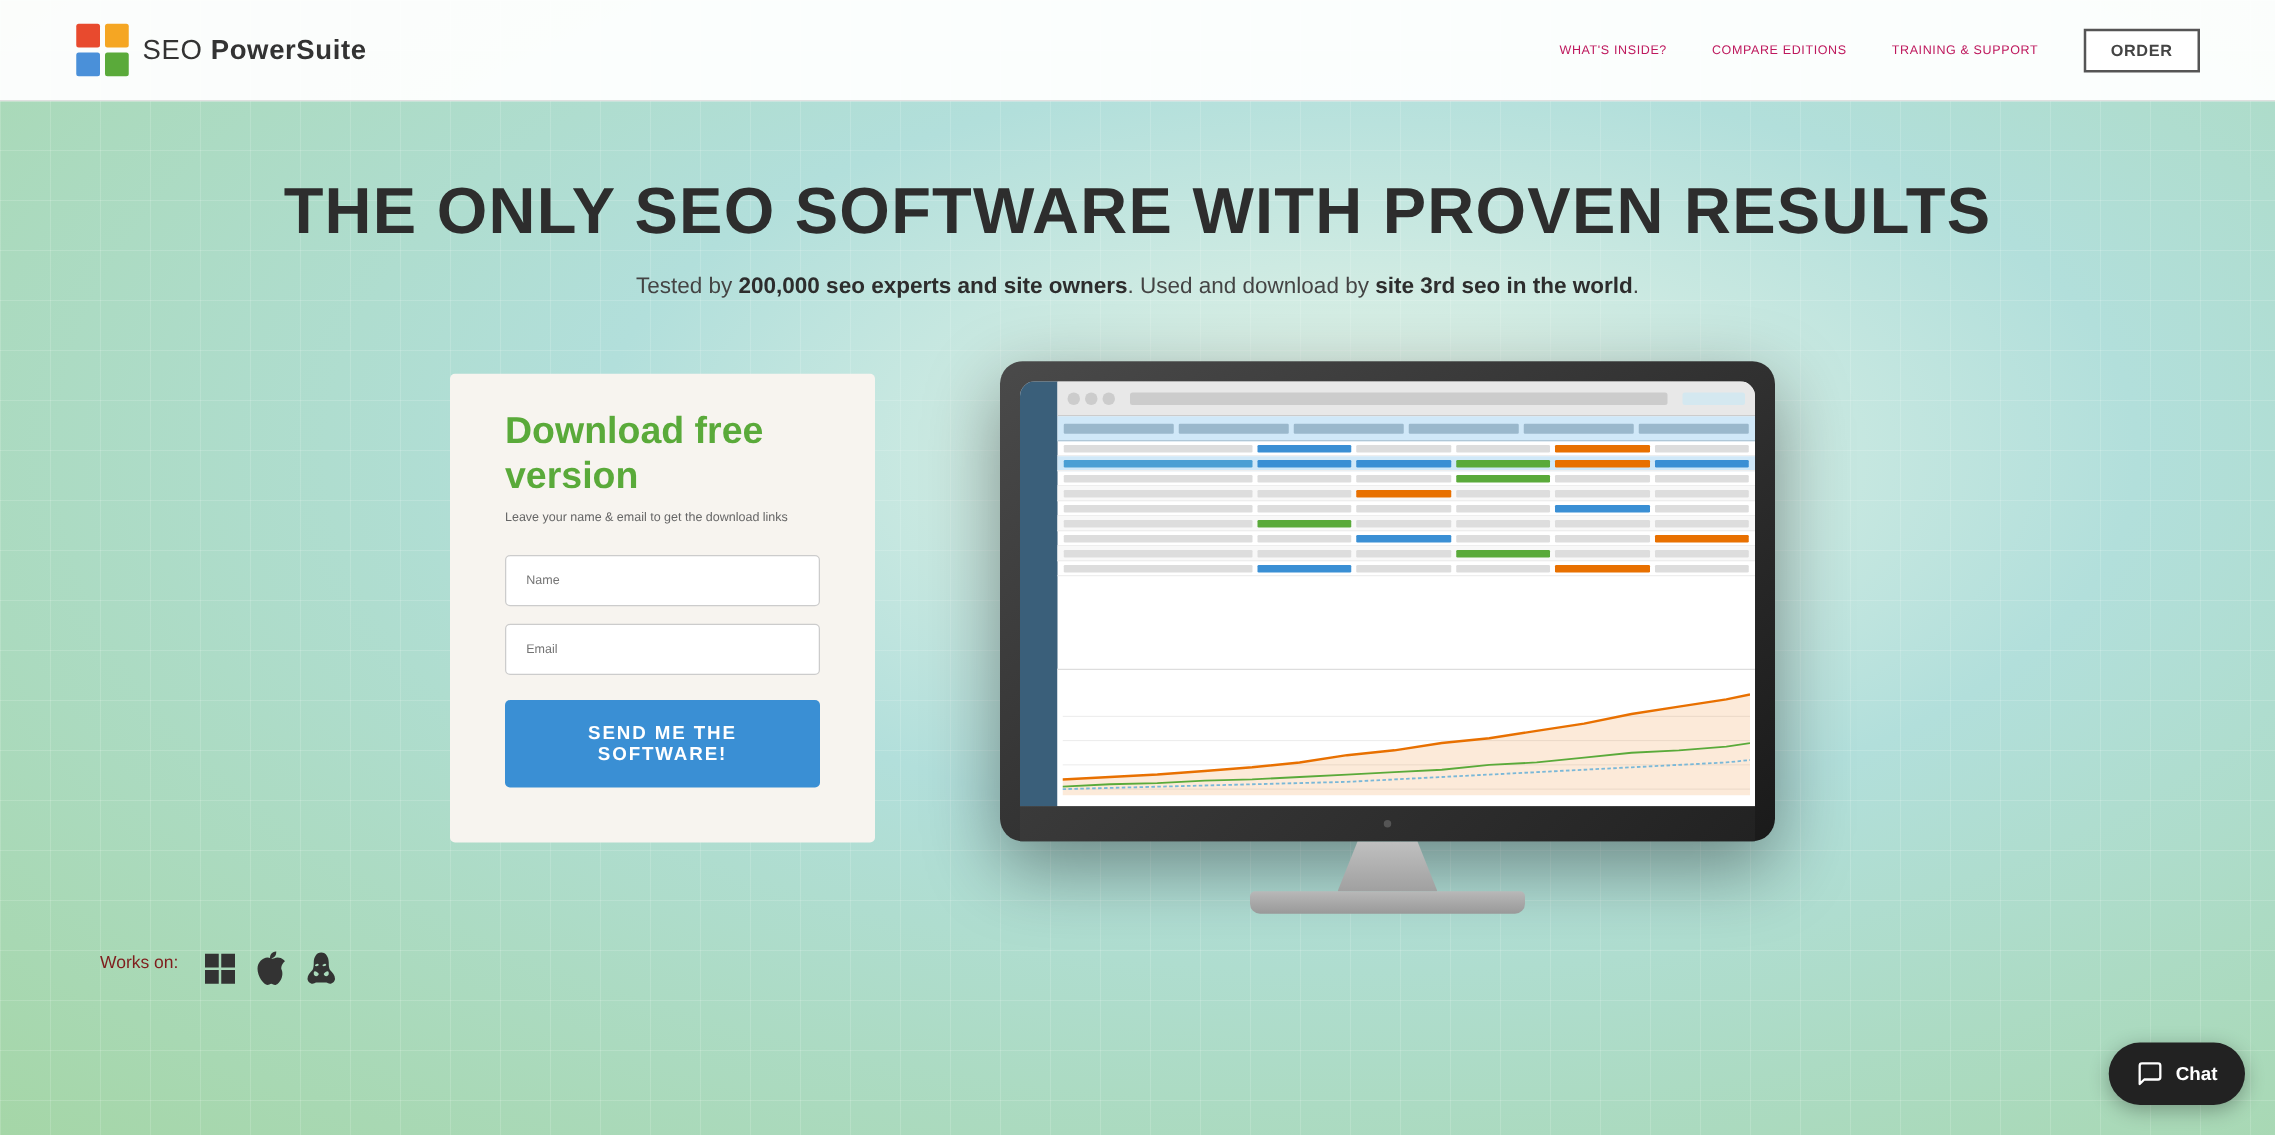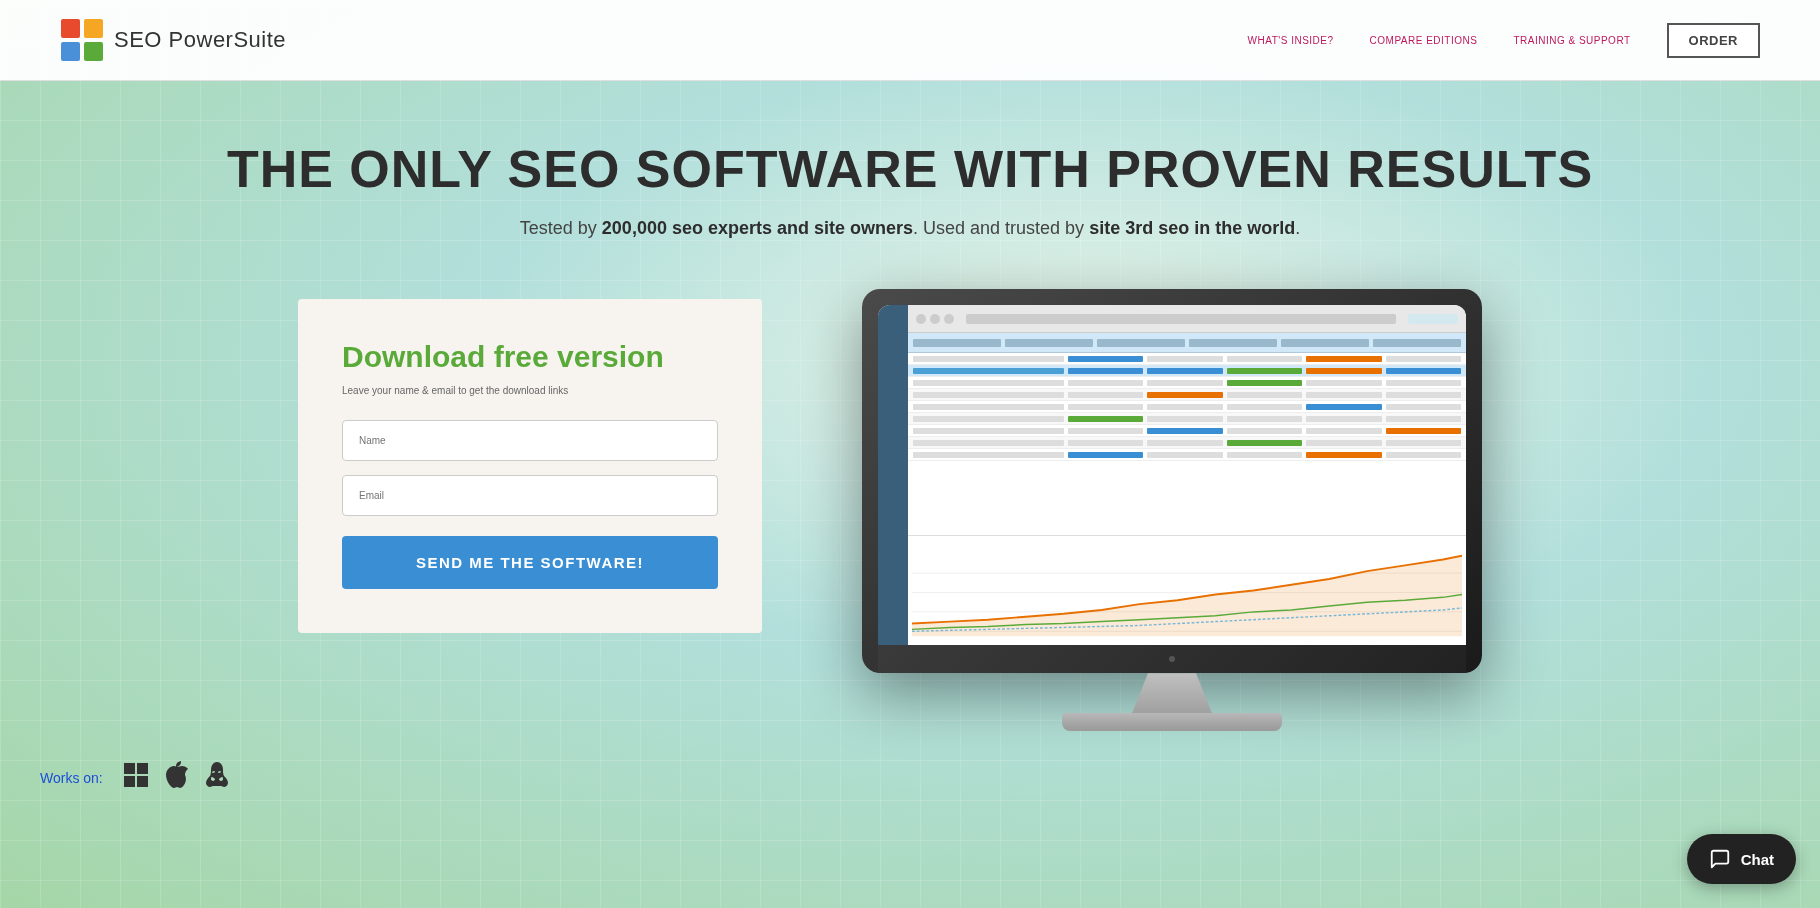--- a/index.html
+++ b/index.html
@@ -58,21 +58,21 @@
     }
 
     .logo-text {
       font-size: 22px;
       color: #333;
       font-weight: 400;
       letter-spacing: 0.5px;
     }
 
     .logo-text strong {
-      font-weight: 400;
+      font-weight: 700;
     }
 
     nav {
       display: flex;
       align-items: center;
       gap: 36px;
     }
 
     .nav-link {
       font-size: 10px;
@@ -129,22 +129,22 @@
       justify-content: center;
       align-items: flex-start;
       gap: 60px;
       padding: 30px 80px 0;
     }
 
     
     .form-card {
       background: #f7f4ef;
       border-radius: 4px;
-      padding: 40px 44px 44px;
-      width: 464px;
+      padding: 28px 44px 44px;
+      width: 340px;
       flex-shrink: 0;
       margin-top: 10px;
     }
 
     .form-title {
       font-size: 30px;
       font-weight: 700;
       color: #5aaa3a;
       margin-bottom: 10px;
       line-height: 1.2;
@@ -371,24 +371,24 @@
     .monitor-base {
       width: 220px;
       height: 18px;
       background: linear-gradient(to bottom, #b8b8b8, #999);
       border-radius: 4px 4px 8px 8px;
     }
 
     
     .works-on {
       display: flex;
-      align-items: center;
+      align-items: flex-start;
       gap: 20px;
-      padding: 30px 0 0 40px;
-      color: #1d4ed8;
+      padding: 30px 0 0 80px;
+      color: #7f1d1d;
       font-size: 14px;
     }
 
     .os-icons {
       display: flex;
       gap: 16px;
       align-items: center;
     }
 
     .os-icon {
@@ -443,21 +443,21 @@
       <a class="nav-link" href="#">WHAT'S INSIDE?</a>
       <a class="nav-link" href="#">COMPARE EDITIONS</a>
       <a class="nav-link" href="#">TRAINING &amp; SUPPORT</a>
       <button class="nav-order">ORDER</button>
     </nav>
   </header>
 
   <section class="hero">
     <h1 class="hero-title">THE ONLY SEO SOFTWARE WITH PROVEN RESULTS</h1>
     <p class="hero-subtitle">
-      <span>Tested by </span><strong>200,000 seo experts and site owners</strong><span>. Used and trusted by </span><strong>site 3rd seo in the world</strong><span>.</span>
+      <span>Tested by </span><strong>200,000 seo experts and site owners</strong><span>. Used and download by </span><strong>site 3rd seo in the world</strong><span>.</span>
     </p>
   </section>
 
   <div class="main-content">
 
     <div class="form-card">
       <div class="form-title">Download free version</div>
       <div class="form-subtitle">Leave your name &amp; email to get the download links</div>
       <input class="form-input" type="text" placeholder="Name" style="">
       <input class="form-input" type="email" placeholder="Email" style="">

